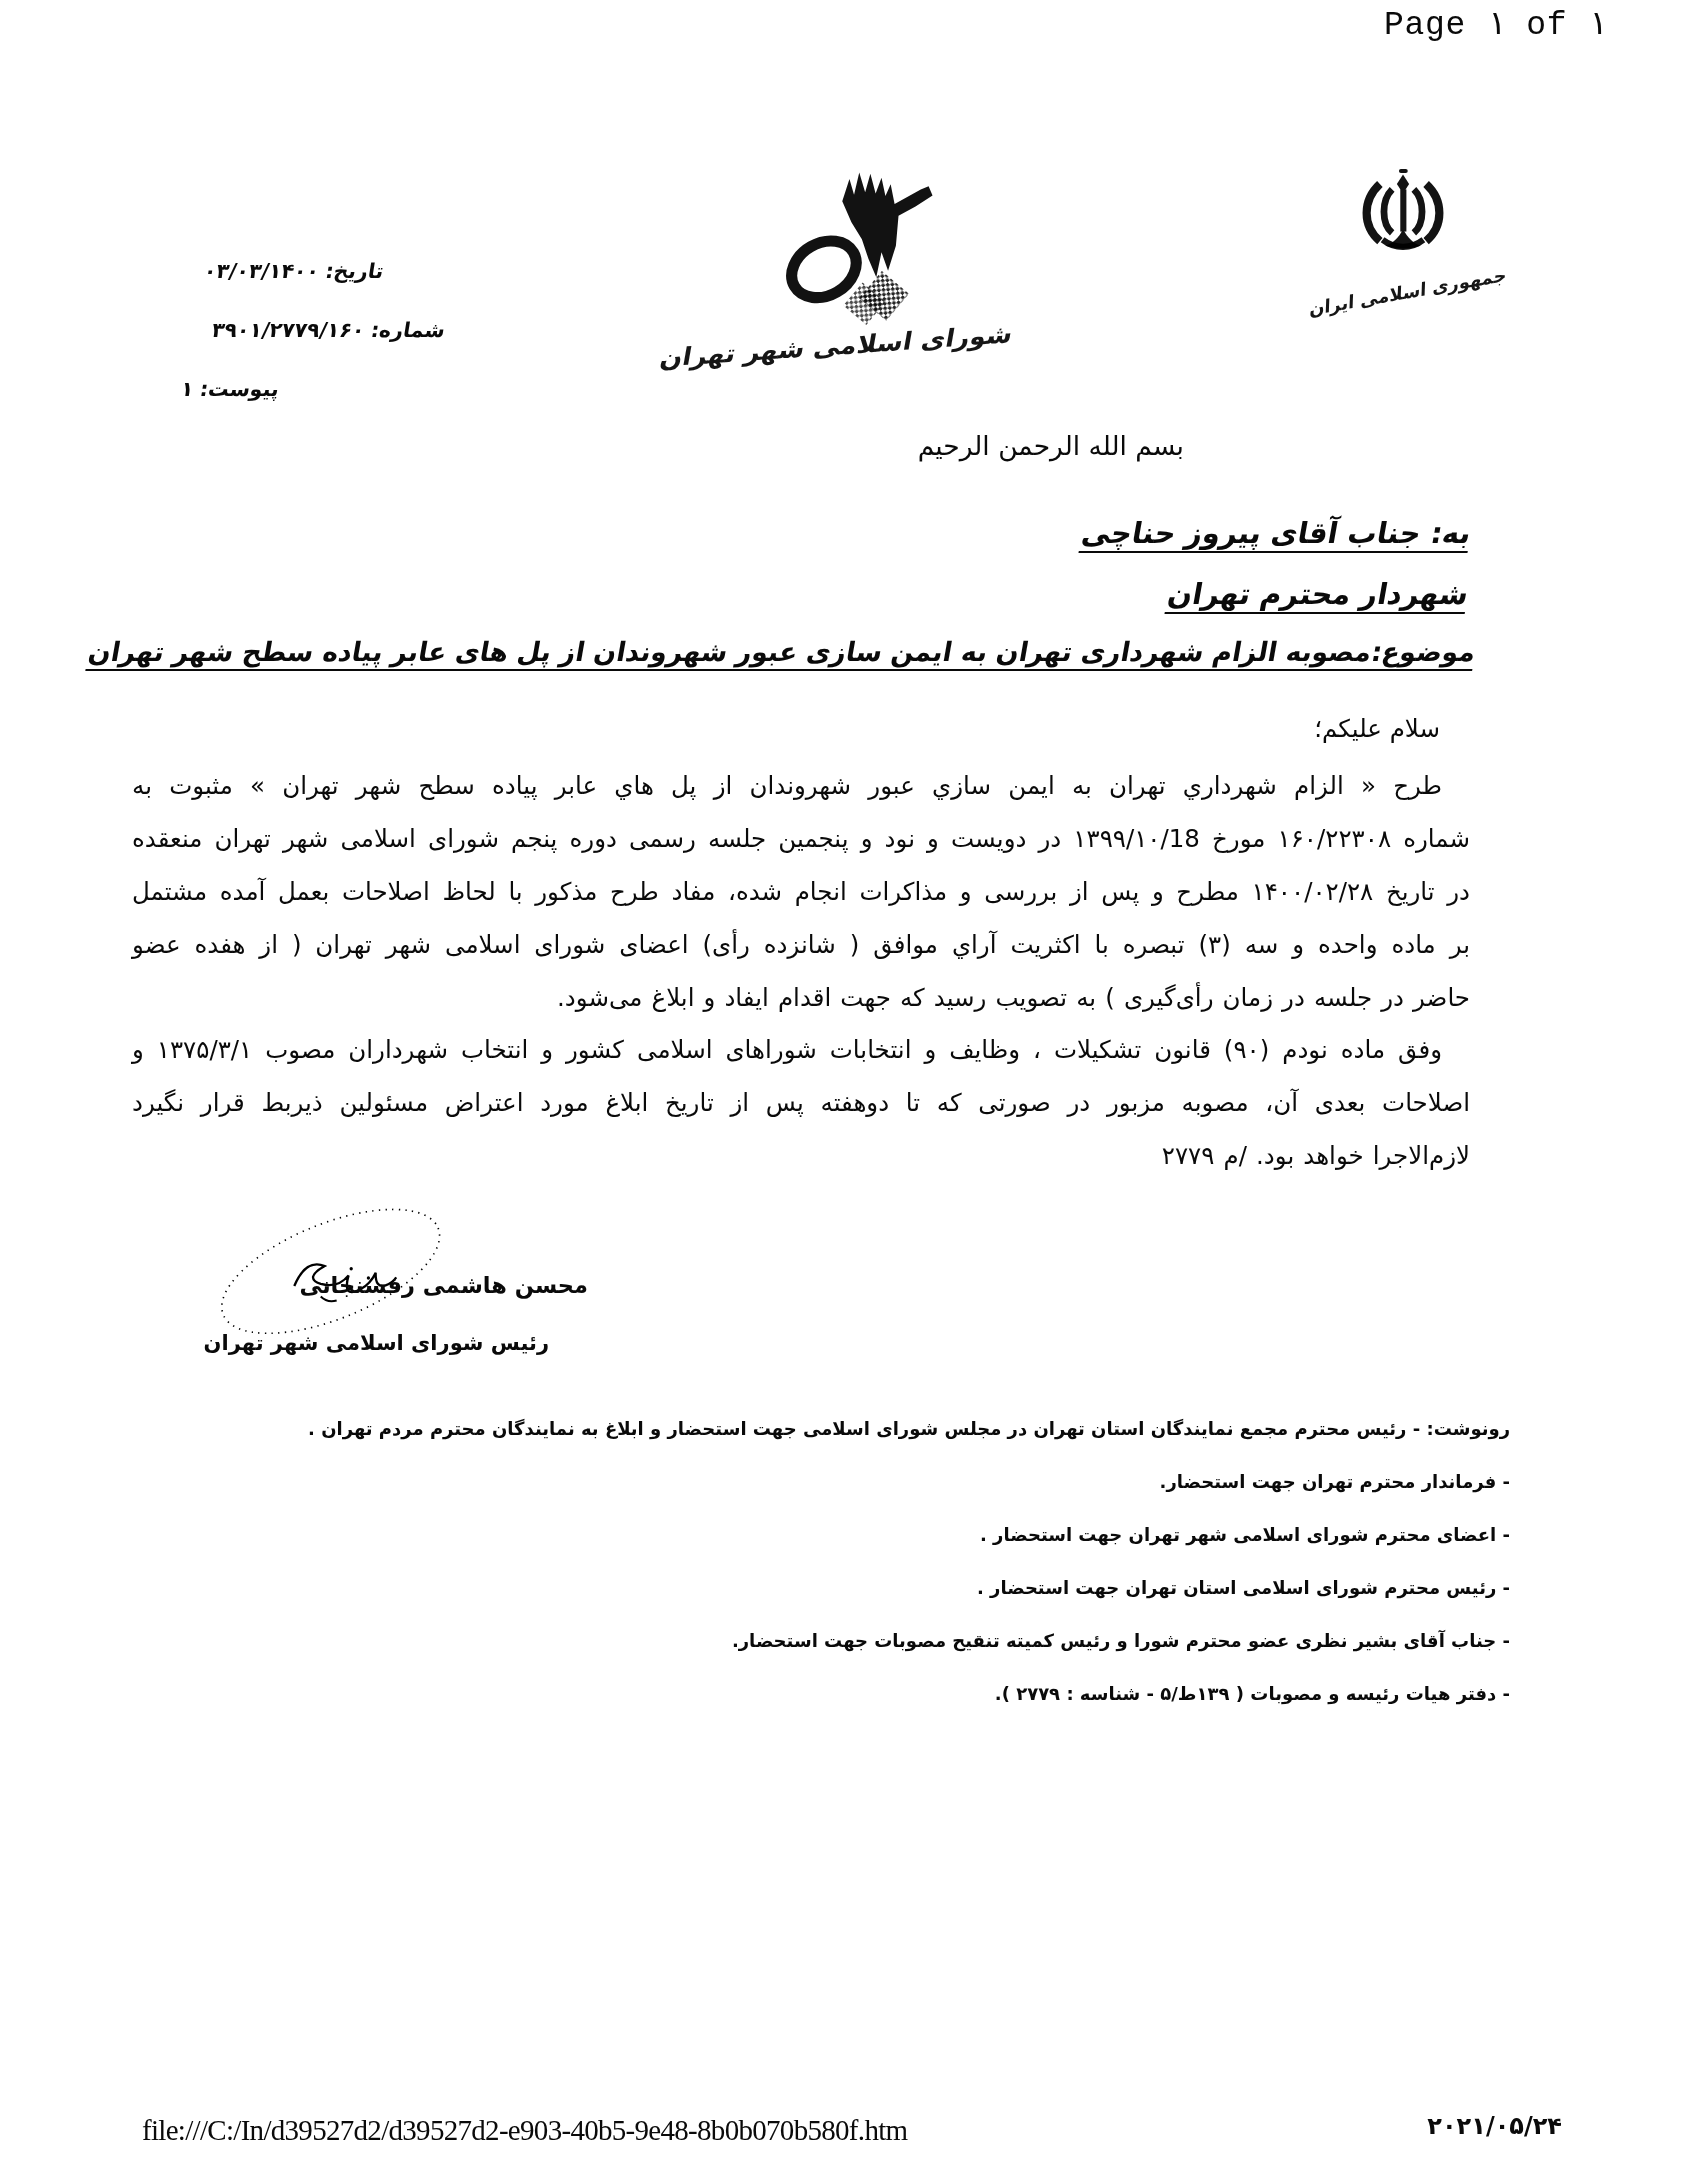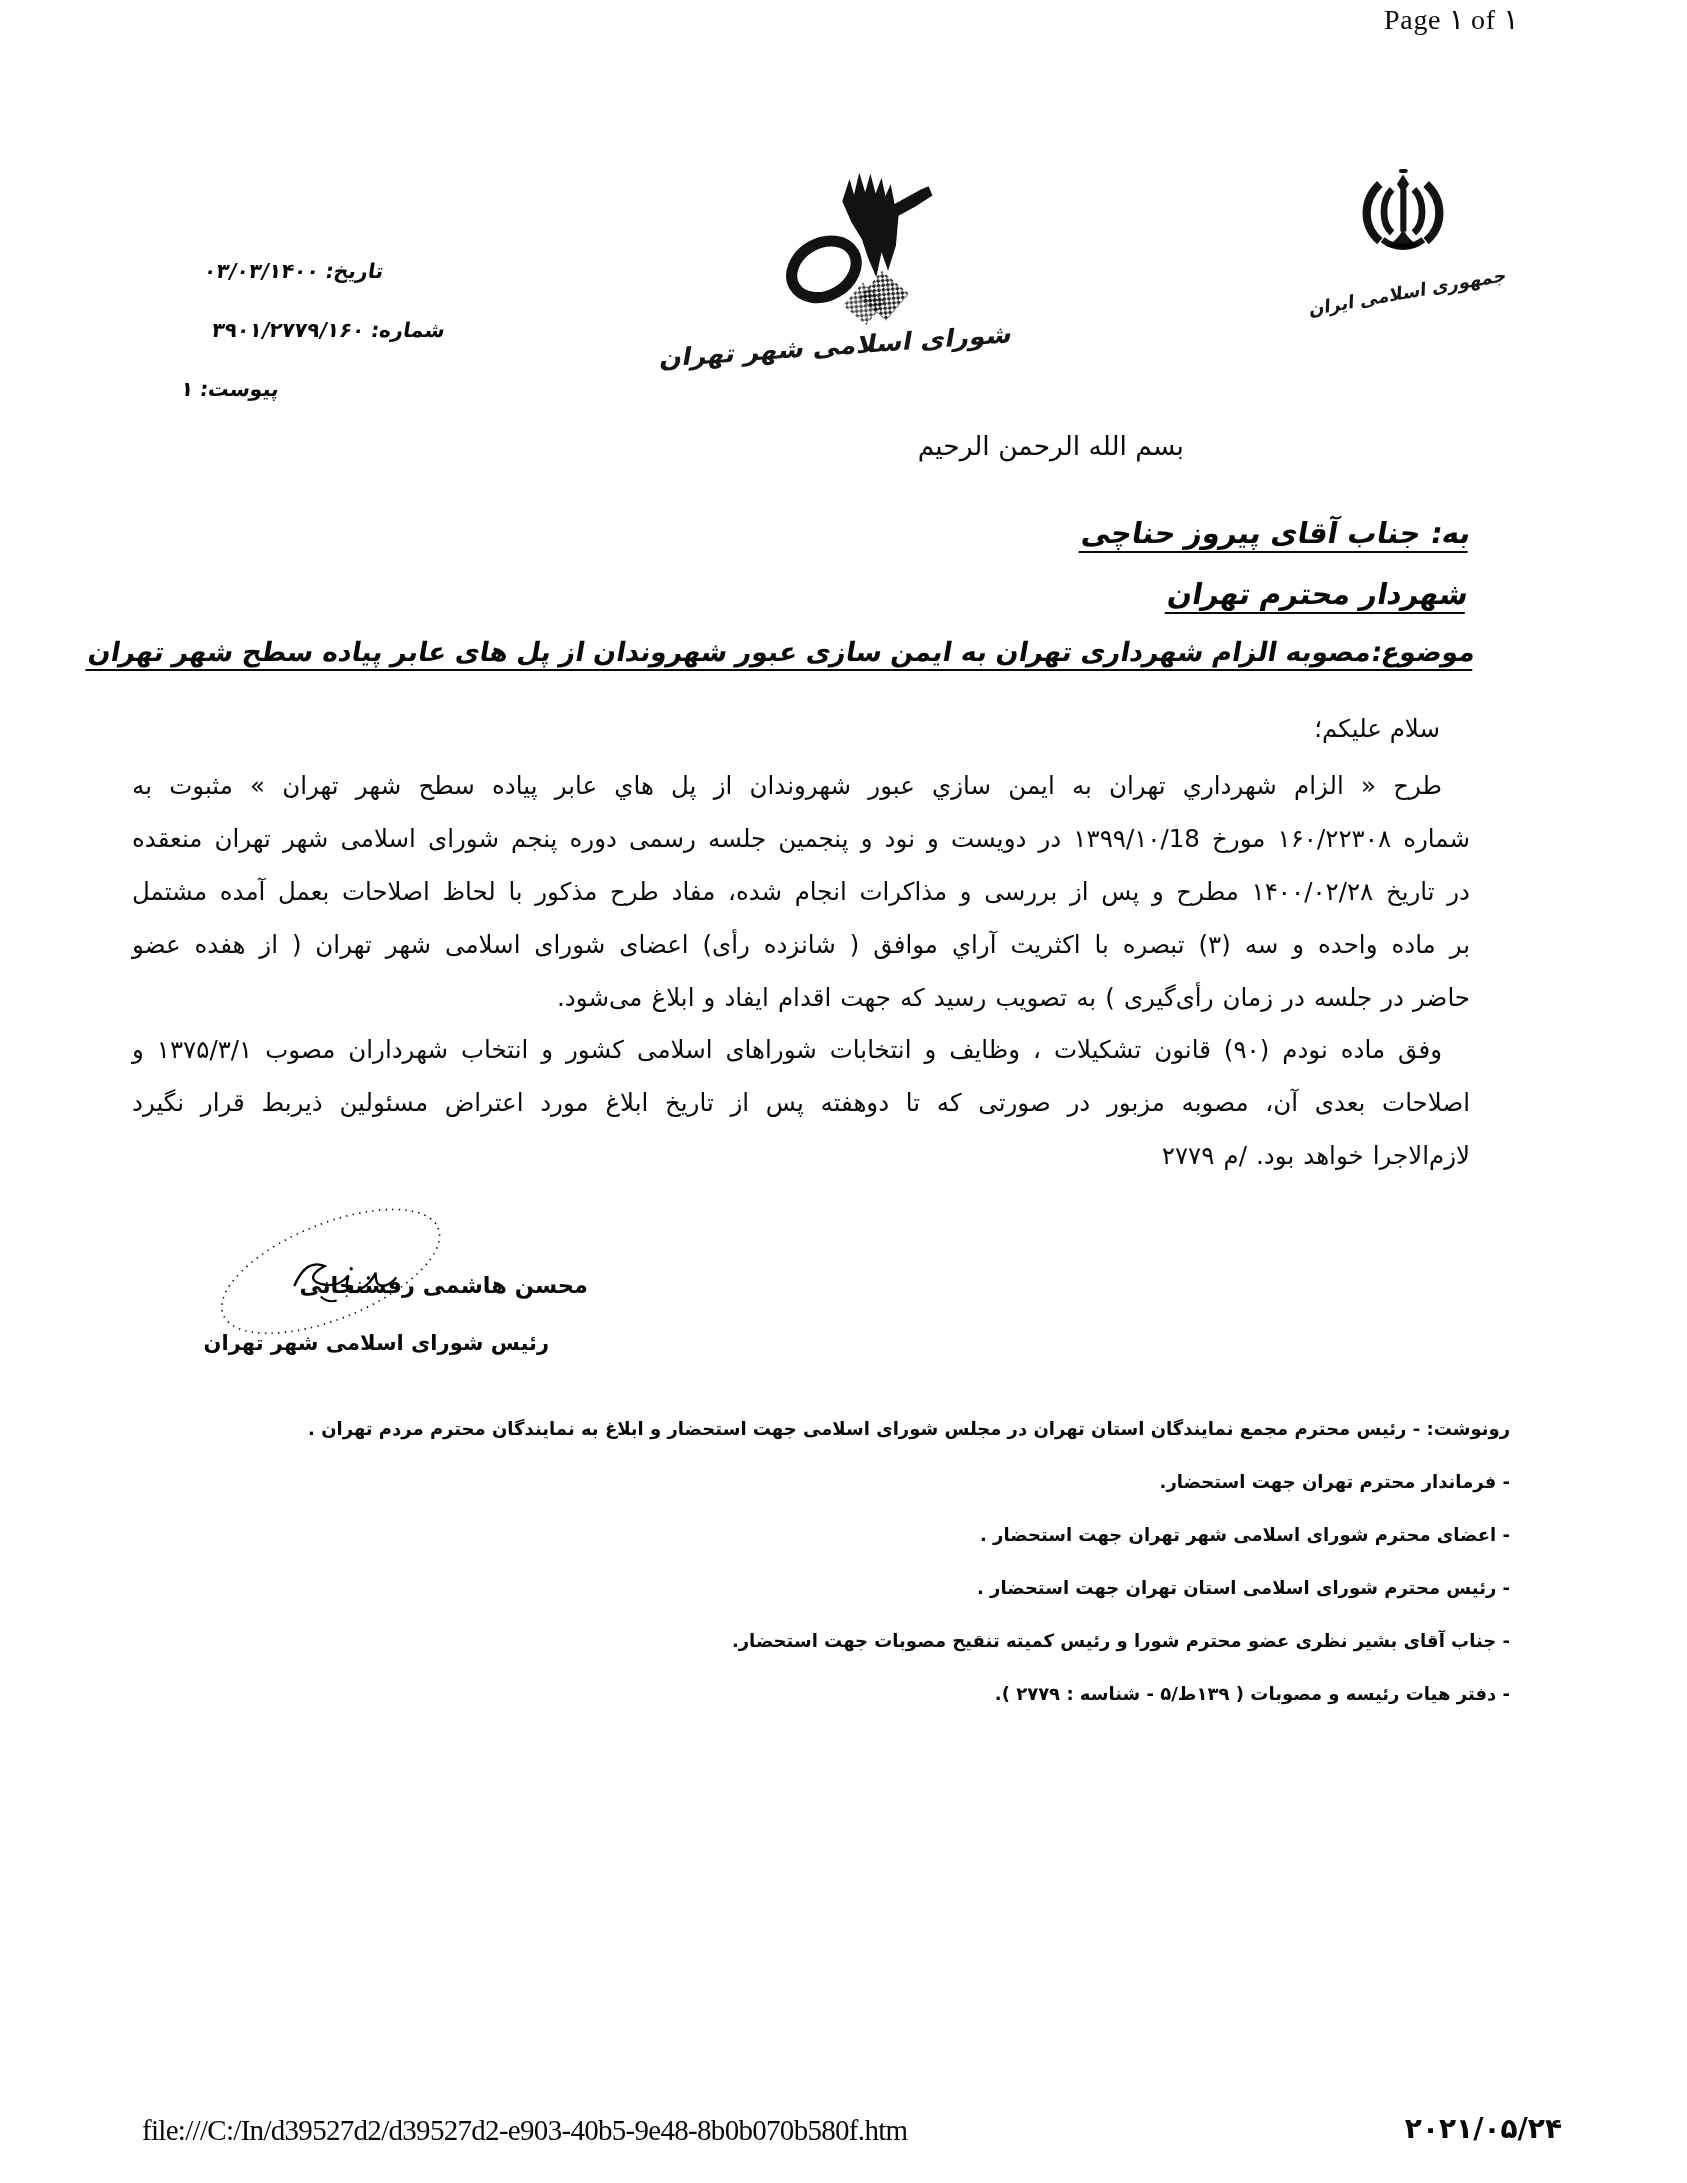--- a/index.html
+++ b/index.html
@@ -12,21 +12,21 @@
     font-family:"DejaVu Sans",sans-serif;
   }
   .abs{position:absolute;}
   .fa{direction:rtl;font-family:"DejaVu Sans",sans-serif;}
   .latin-serif{font-family:"Liberation Serif","DejaVu Sans",serif;}
   .slant{transform:skewX(-10deg);transform-origin:100% 100%;}
   .uline{text-decoration:underline;text-decoration-thickness:2px;text-underline-offset:8px;}
   .nowrap{white-space:nowrap;}
 
   
-  .page-label{left:1384px;top:2.6px;font-size:28px;letter-spacing:0.7px;}
+  .page-label{left:1384px;top:2.6px;font-size:33px;letter-spacing:0.7px;font-family:Liberation Mono, monospace;}
   .meta-line{font-size:20.5px;font-weight:bold;transform:skewX(-9deg);white-space:nowrap;}
   .meta-date{right:1303px;top:259px;}
   .meta-number{right:1242px;top:318px;}
   .meta-attach{right:1408px;top:377px;}
   .meta-line .val{margin-right:6.6px;letter-spacing:1.3px;}
 
   .council-logo{left:786px;top:165px;width:157px;height:172px;}
   .council-caption{
     left:695px;top:329px;width:318px;
     font-size:26.5px;font-weight:bold;text-align:center;
@@ -58,21 +58,21 @@
   .bline.indent{padding-right:28px;width:1310px;}
   .bline.endline{text-align:left;text-align-last:right;}
 
   .sig-svg{left:195px;top:1205px;width:278px;height:146px;}
   .sig-name{left:218px;top:1272px;width:370px;font-size:22.5px;font-weight:bold;text-align:right;white-space:nowrap;}
   .sig-title{left:218px;top:1331px;width:331px;font-size:21px;font-weight:bold;text-align:right;white-space:nowrap;}
 
   .cc-line{right:177px;font-size:18px;font-weight:bold;line-height:40px;white-space:nowrap;}
 
   .footer-url{left:142px;top:2114px;font-size:29px;letter-spacing:-0.7px;}
-  .footer-date{left:1356px;top:2112px;width:206px;text-align:right;font-size:28px;font-weight:bold;direction:ltr;letter-spacing:1.3px;}
+  .footer-date{left:1356px;top:2112px;width:206px;text-align:right;font-size:24px;font-weight:bold;direction:ltr;letter-spacing:1.3px;}
 </style>
 </head>
 <body>
 
 <div class="page">
 
   <div class="abs page-label latin-serif">Page ۱ of ۱</div>
 
   <div class="abs fa meta-line meta-date">
     <span>تاریخ:</span><span class="val">۰۳/۰۳/۱۴۰۰</span>

